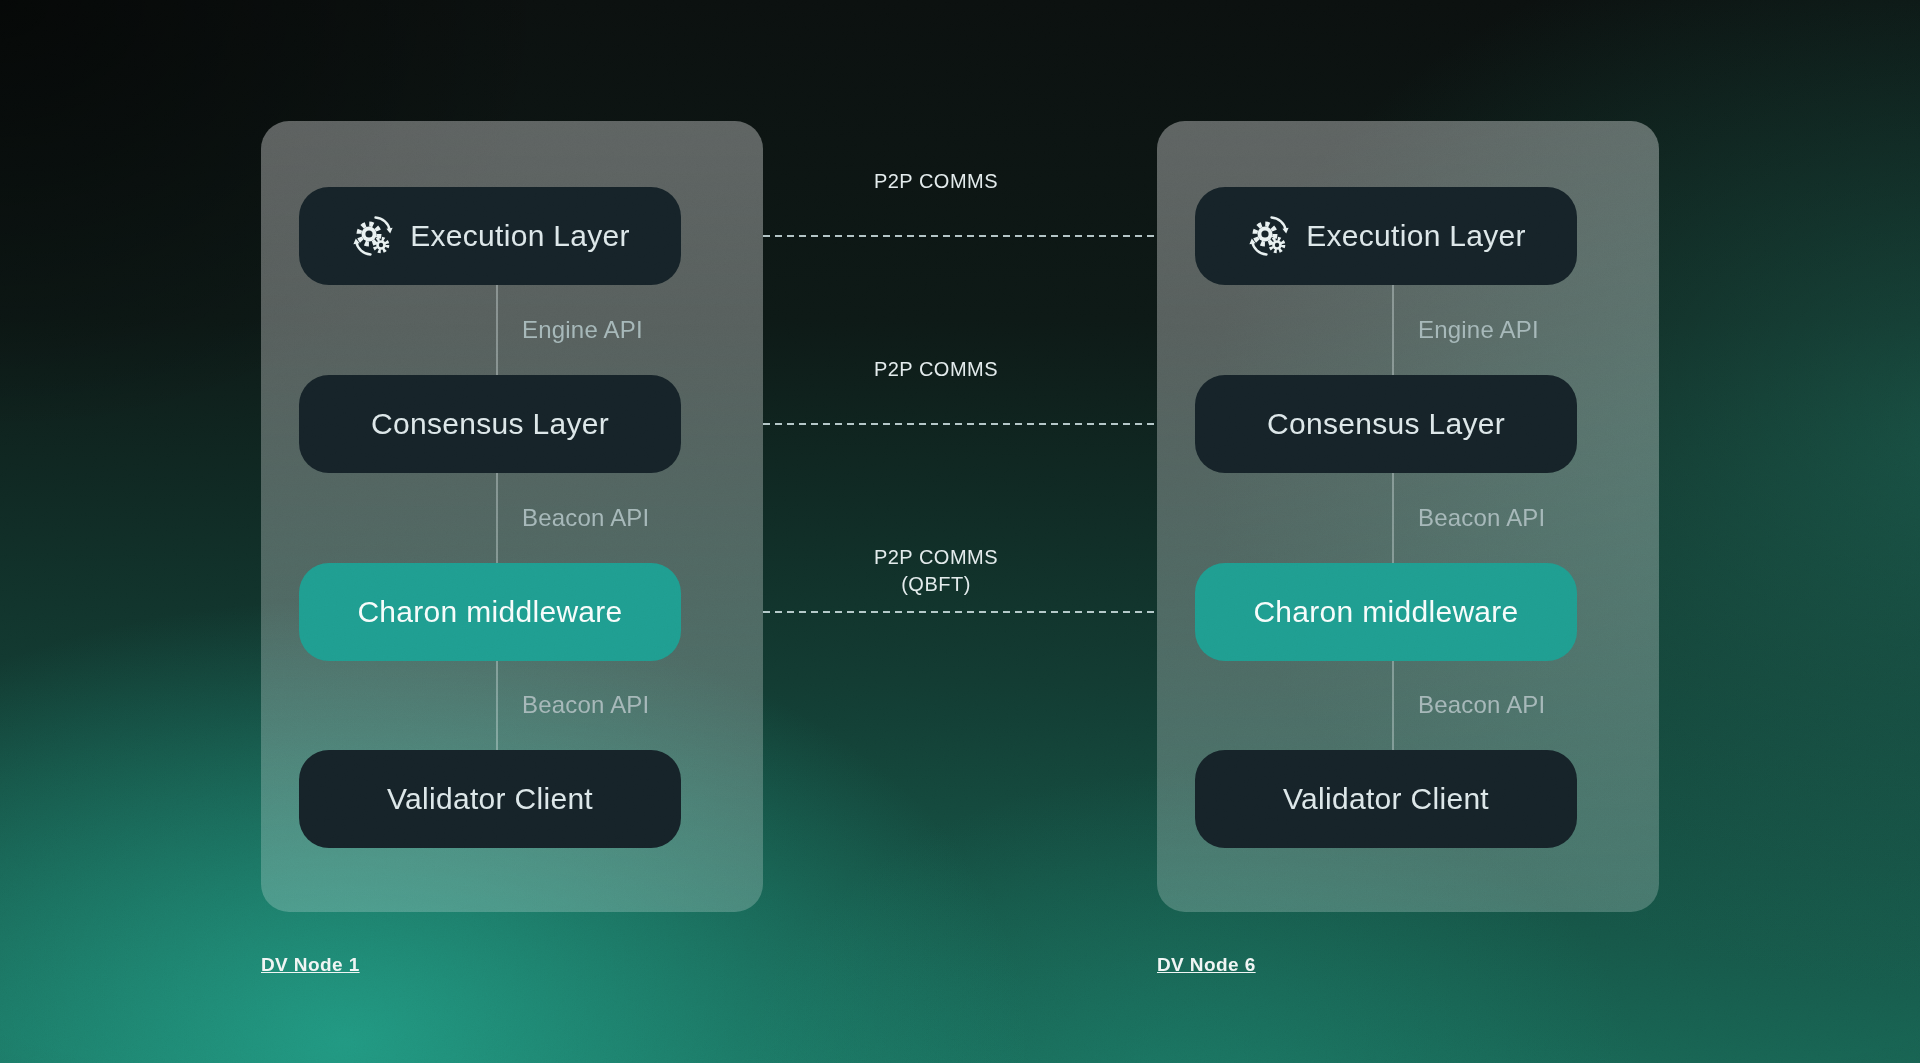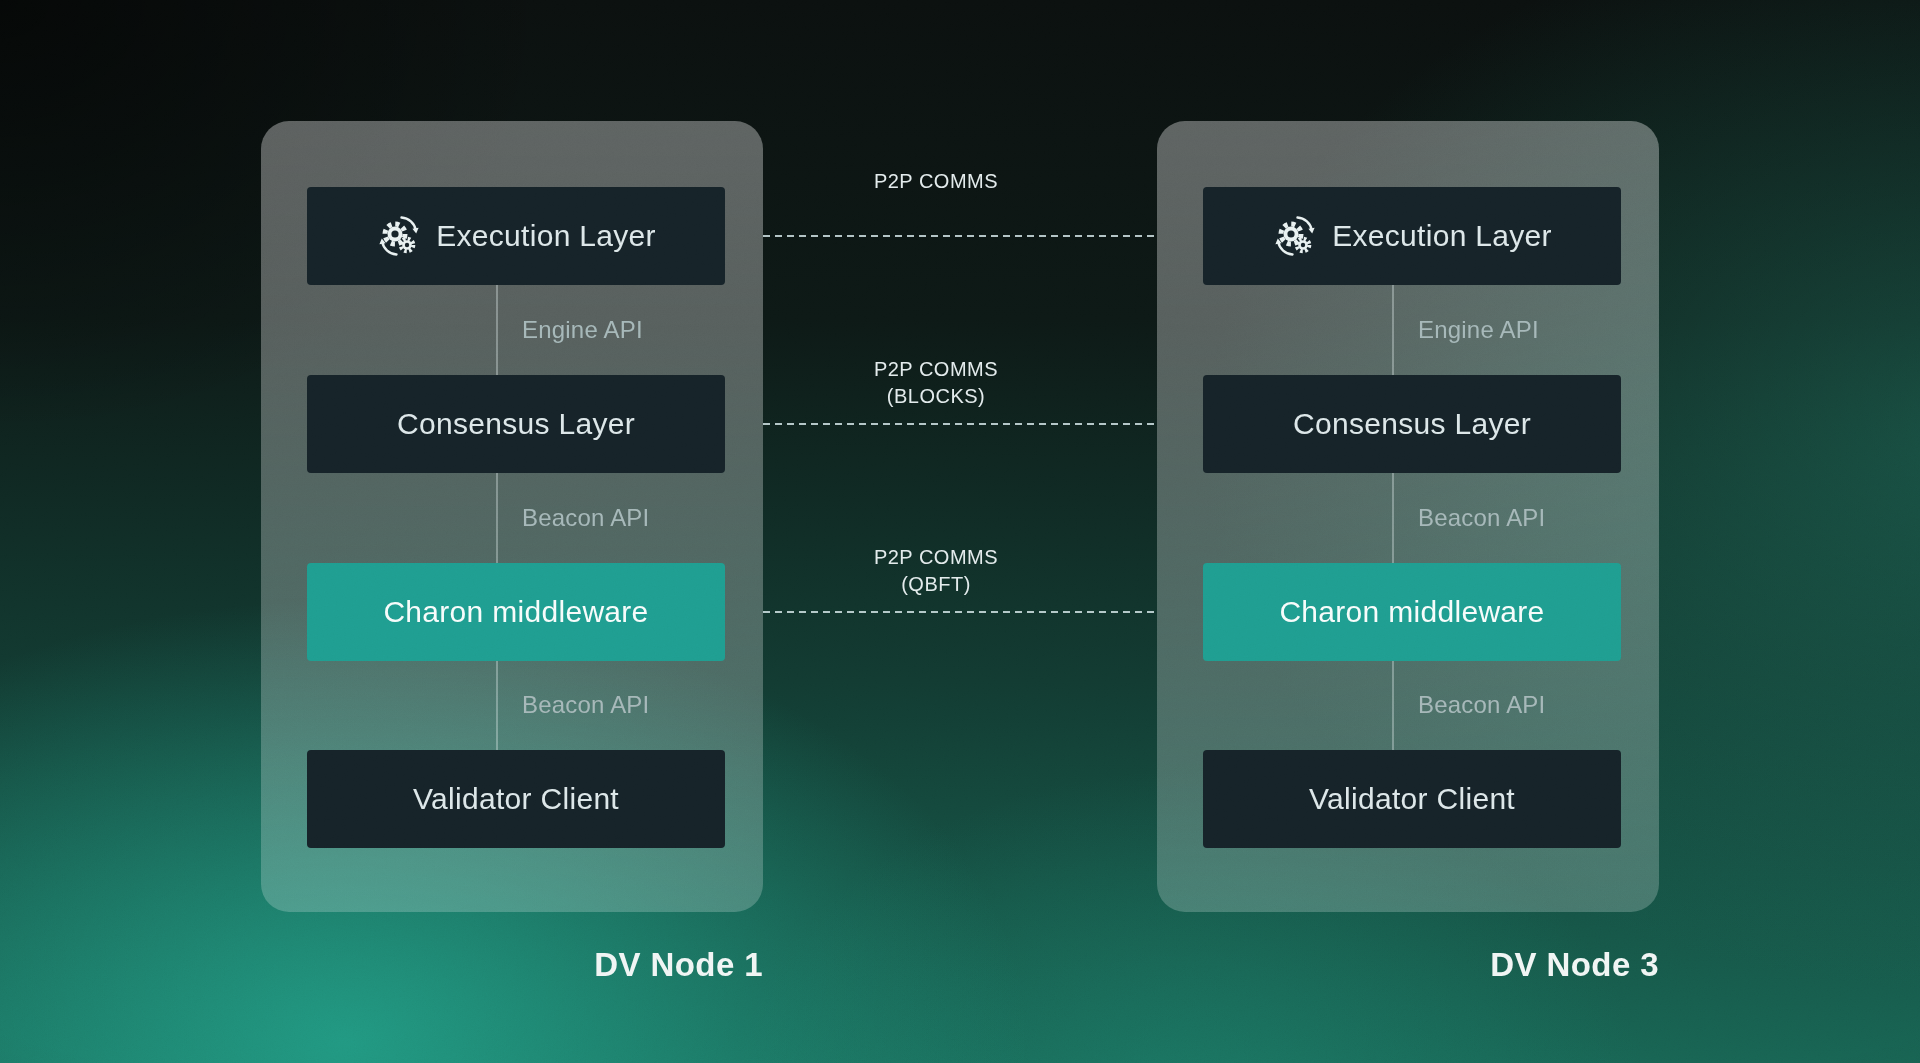--- a/index.html
+++ b/index.html
@@ -40,34 +40,34 @@
   .node-panel{
     position:absolute;top:121px;width:502px;height:791px;border-radius:28px;
     background:linear-gradient(180deg,var(--panel-hi),var(--panel-lo));
     z-index:2;
   }
   .vline{
     position:absolute;left:235px;top:164px;width:2px;height:465px;
     background:var(--vline);
   }
   .layer-box{
-    position:absolute;left:46px;width:418px;height:98px;border-radius:4px;
+    position:absolute;left:38px;width:382px;height:98px;border-radius:30px;
     background:var(--layer-box);
     display:flex;align-items:center;justify-content:center;gap:14px;
     color:var(--box-text);font-size:30px;letter-spacing:.3px;white-space:nowrap;
   }
   .layer-box.charon{background:var(--charon-accent);color:#F7FCFB;}
   .api-label{
     position:absolute;left:261px;height:30px;line-height:30px;
     color:var(--api-text);font-size:24px;letter-spacing:.2px;white-space:nowrap;text-align:right;
   }
   .node-label{
     position:absolute;top:944px;width:502px;height:42px;line-height:42px;
-    text-align:right;color:var(--node-label-text);font-size:33px;font-weight:700;
-    letter-spacing:.4px;z-index:2;
+    text-align:left;color:var(--node-label-text);font-size:19px;font-weight:700;
+    letter-spacing:.4px;z-index:2;text-decoration:underline;
   }
   .p2p-label{
     position:absolute;left:763px;width:346px;text-align:center;
     color:var(--p2p-text);font-size:20px;line-height:27px;letter-spacing:.5px;
     font-weight:500;z-index:2;
   }
   .dash-line{
     position:absolute;left:763px;width:394px;height:2px;z-index:2;
     background:repeating-linear-gradient(90deg,var(--connector) 0 7px,transparent 7px 12px);
   }
@@ -162,32 +162,31 @@
     </div>
   </section>
 
   <div class="p2p-label" style="top:168px">
     <div>P2P COMMS</div>
   </div>
   <div class="dash-line" style="top:235px"></div>
 
   <div class="p2p-label" style="top:356px">
     <div>P2P COMMS</div>
-    <div>(BLOCKS)</div>
   </div>
   <div class="dash-line" style="top:423px"></div>
 
   <div class="p2p-label" style="top:544px">
     <div>P2P COMMS</div>
     <div>(QBFT)</div>
   </div>
   <div class="dash-line" style="top:611px"></div>
 
   <div class="node-label" style="left:261px">DV Node 1</div>
-  <div class="node-label" style="left:1157px">DV Node 3</div>
+  <div class="node-label" style="left:1157px">DV Node 6</div>
 
   <svg class="grain" xmlns="http://www.w3.org/2000/svg">
     <filter id="grainF">
       <feTurbulence type="fractalNoise" baseFrequency="0.9" numOctaves="2" stitchTiles="stitch"></feTurbulence>
       <feColorMatrix type="saturate" values="0"></feColorMatrix>
     </filter>
     <rect width="100%" height="100%" filter="url(#grainF)"></rect>
   </svg>
 </div>
 

